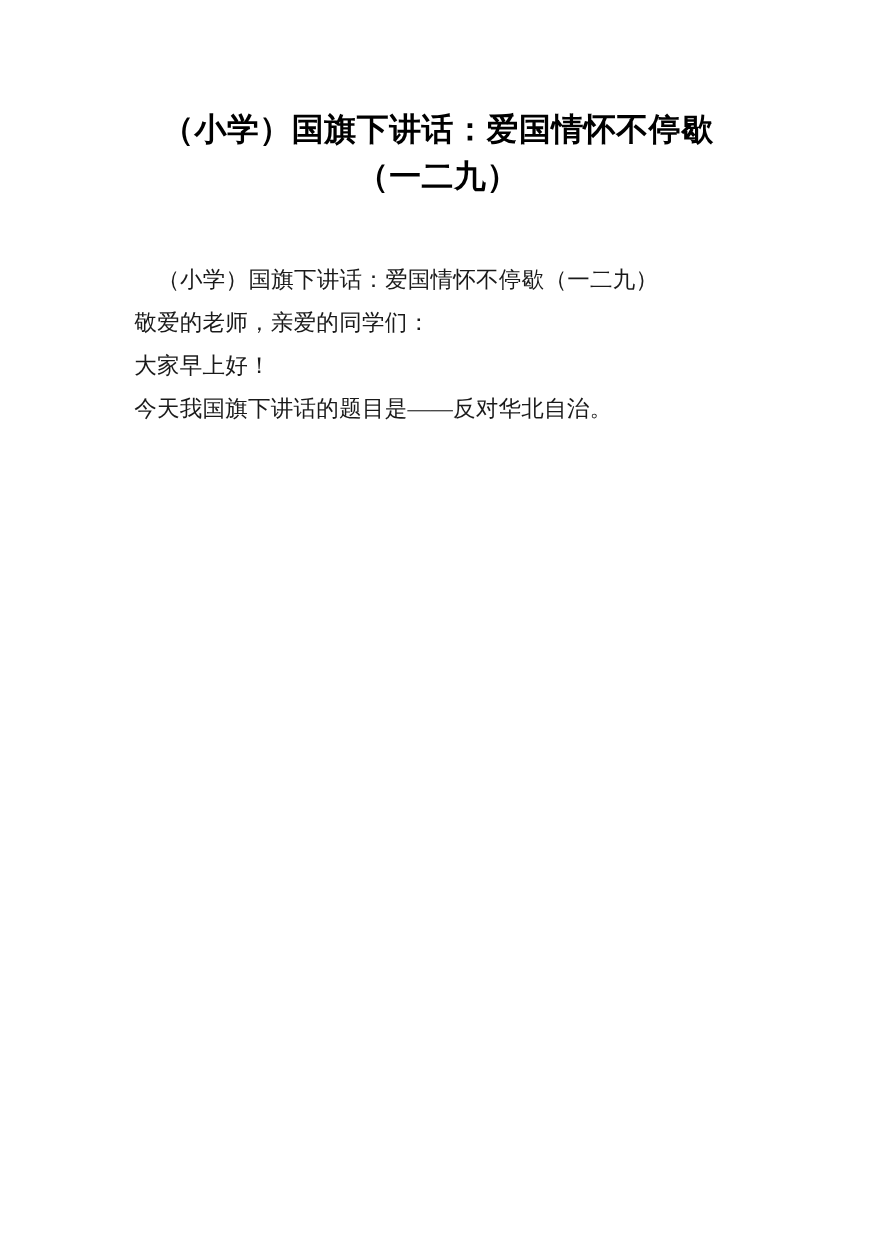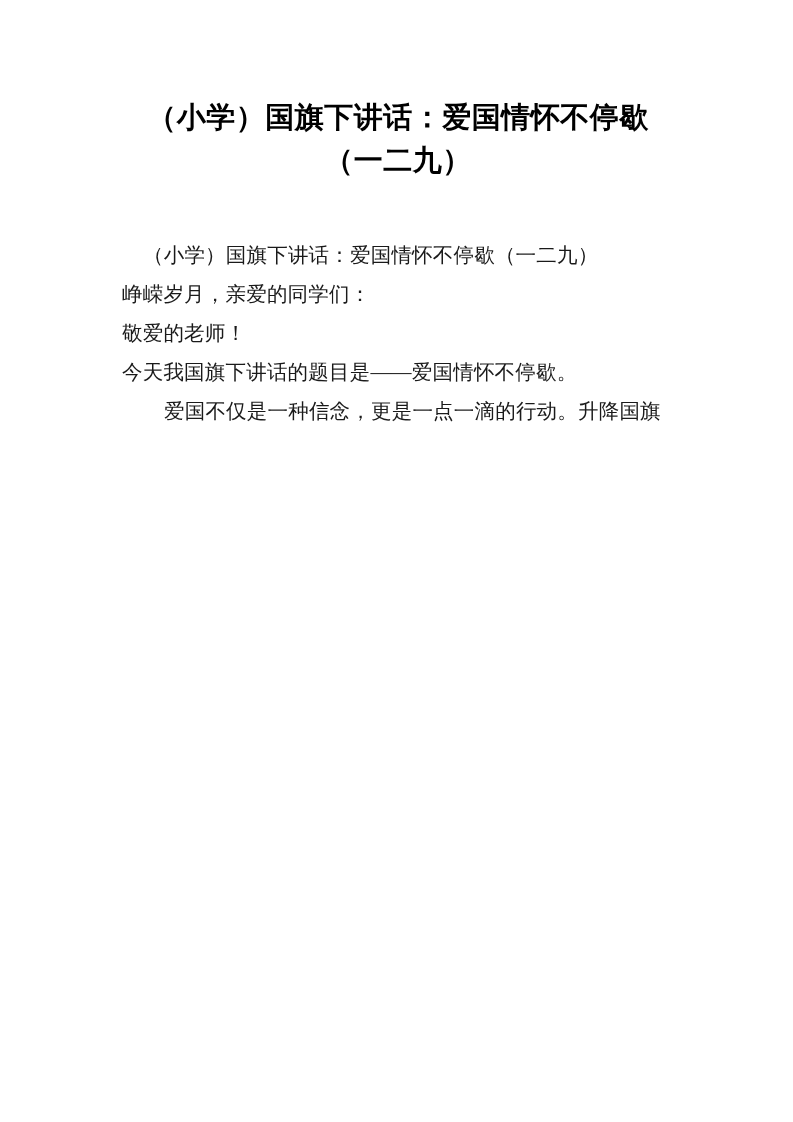--- a/index.html
+++ b/index.html
@@ -71,25 +71,24 @@
 <body>
 
 <div class="page">
 
   <div class="doc-title">（小学）国旗下讲话：爱国情怀不停歇（一二九）</div>
 
   <div class="doc-body">
 
     <p class="para indent-1">（小学）国旗下讲话：爱国情怀不停歇（一二九）</p>
 
-    <p class="para indent-0">峥嵘岁月，亲爱的同学们：</p>
+    <p class="para indent-0">敬爱的老师，亲爱的同学们：</p>
 
-    <p class="para indent-0">敬爱的老师！</p>
+    <p class="para indent-0">大家早上好！</p>
 
-    <p class="para indent-0">今天我国旗下讲话的题目是——爱国情怀不停歇。</p>
+    <p class="para indent-0">今天我国旗下讲话的题目是——反对华北自治。</p>
 
 
 
-    <p class="para indent-2 tail">爱国不仅是一种信念，更是一点一滴的行动。升降国旗</p>
 
   </div>
 
 </div>
 
 </body></html>

